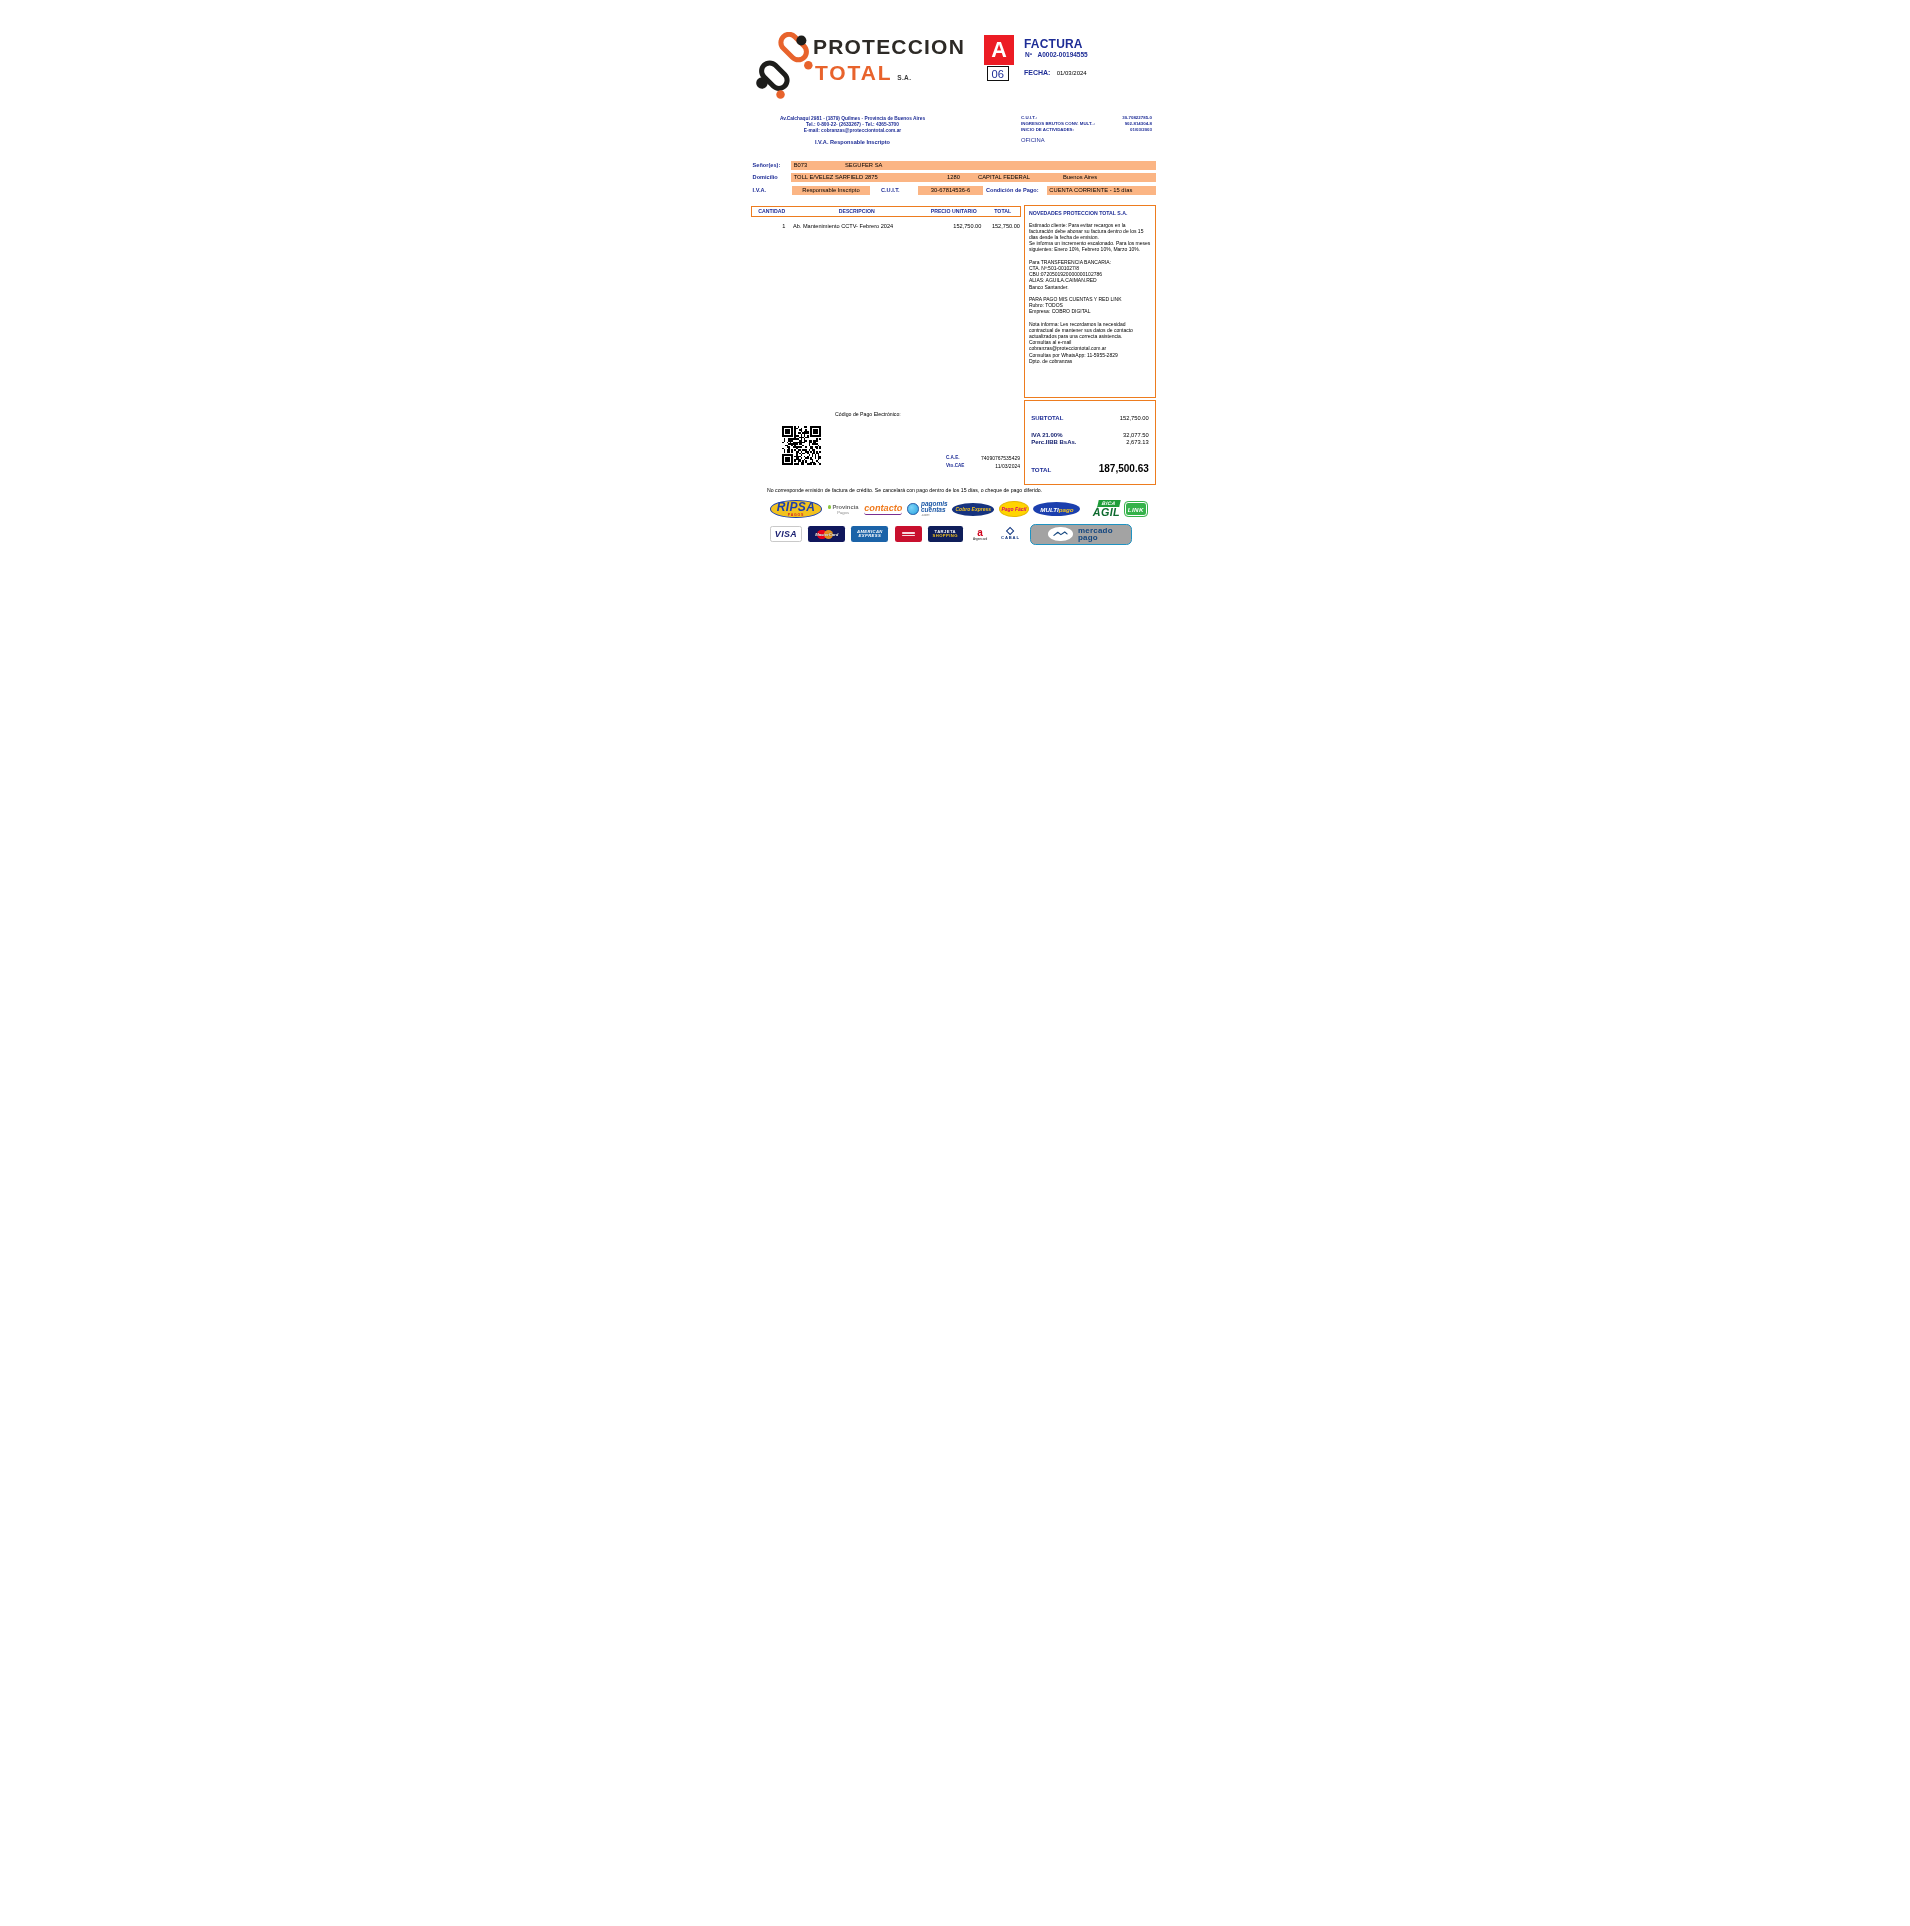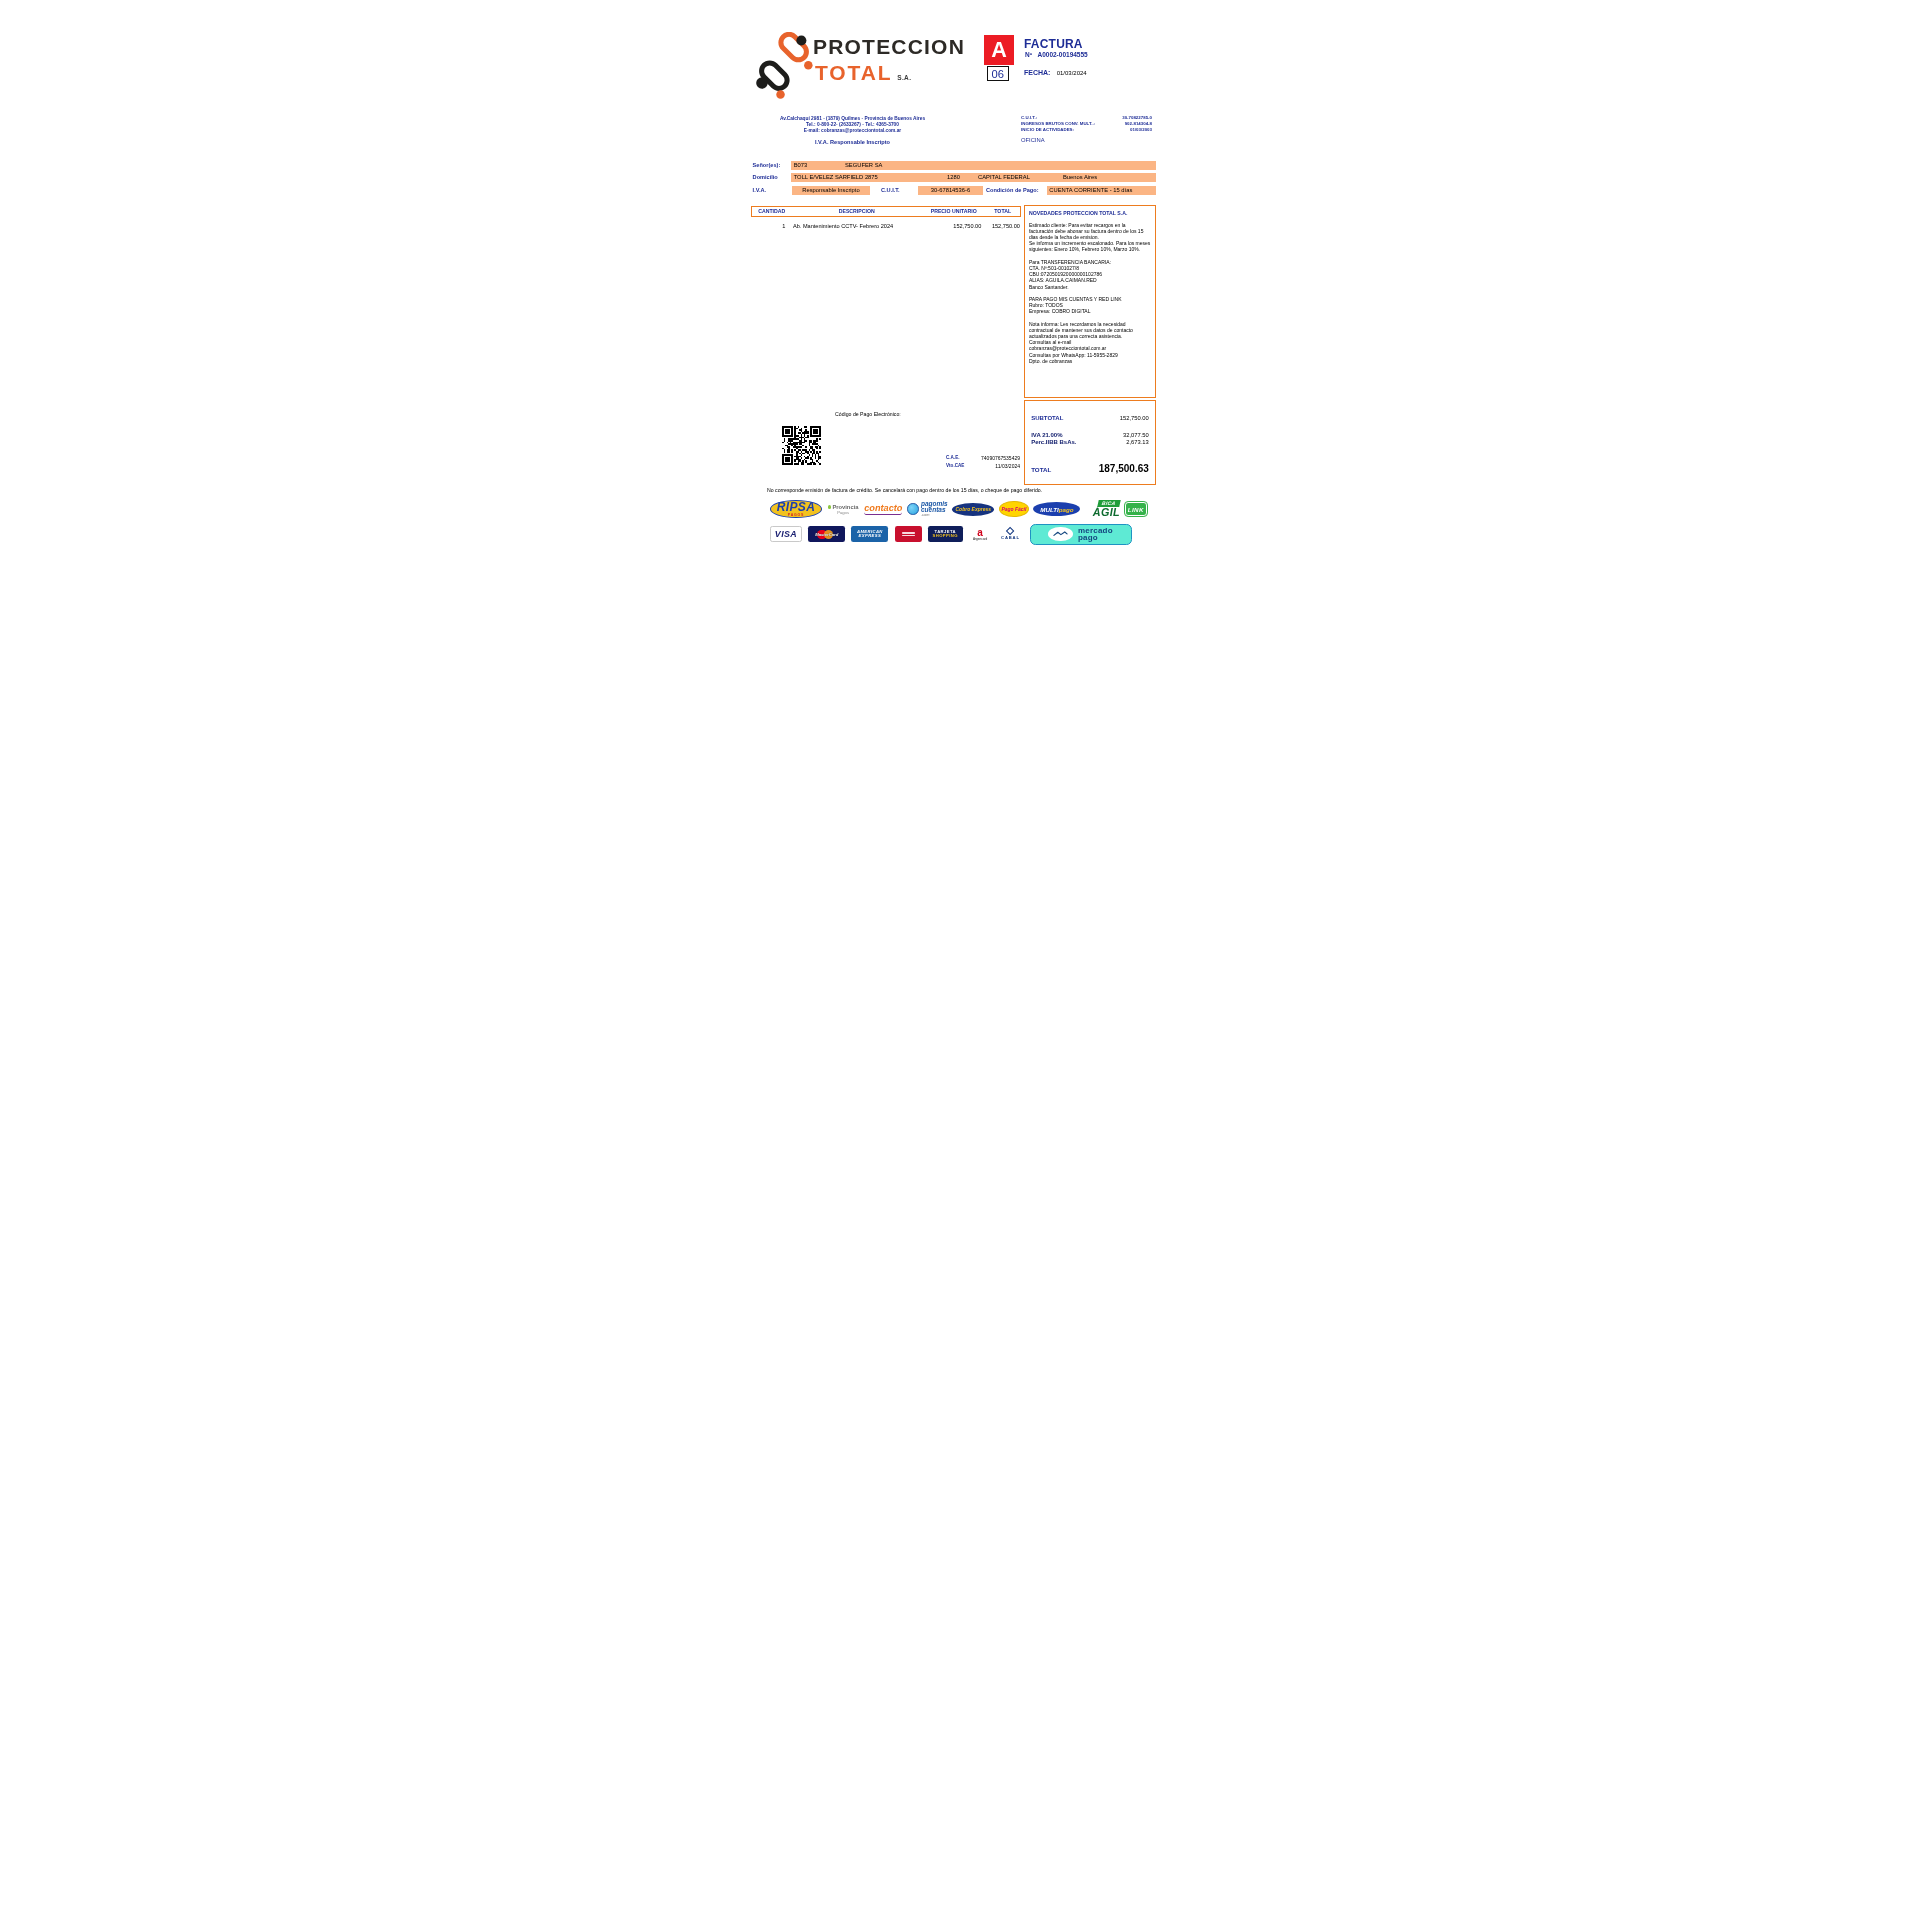--- a/index.html
+++ b/index.html
@@ -162,21 +162,21 @@
   .b-tshop .l2{color:#F2C21F;font-weight:bold;font-size:4.2px;letter-spacing:0.4px;}
 
   .b-argencard{flex-direction:column;width:22.3px;background:#fff;}
   .b-argencard .main{color:#D0021B;font-weight:bold;font-size:10px;line-height:.9;}
   .b-argencard .sub{color:#222;font-size:3.1px;}
 
   .b-cabal{flex-direction:column;width:26px;background:#fff;gap:0.8px;}
   .cabal-diamond{width:6.2px;height:6.2px;border:1.2px solid #10357F;transform:rotate(45deg);}
   .b-cabal .main{color:#10357F;font-weight:bold;font-size:4.2px;letter-spacing:0.8px;}
 
-  .b-mp{width:102px;height:21px;background:#5eead4;border:0.8px solid #1f93c2;border-radius:5.4px;gap:4.6px;}
+  .b-mp{width:102px;height:21px;background:#a3a3a3;border:0.8px solid #1f93c2;border-radius:5.4px;gap:4.6px;}
   .mp-ellipse{width:25px;height:14.6px;background:#fff;border-radius:50%;display:flex;align-items:center;justify-content:center;}
   .b-mp .txt{display:flex;flex-direction:column;line-height:.9;}
   .b-mp .l1,.b-mp .l2{color:#14467F;font-weight:bold;font-size:8px;letter-spacing:0.2px;}
 </style>
 </head>
 <body>
 
 <div class="page">
 
   <svg class="abs logo-icon" viewBox="0 0 150 176">

